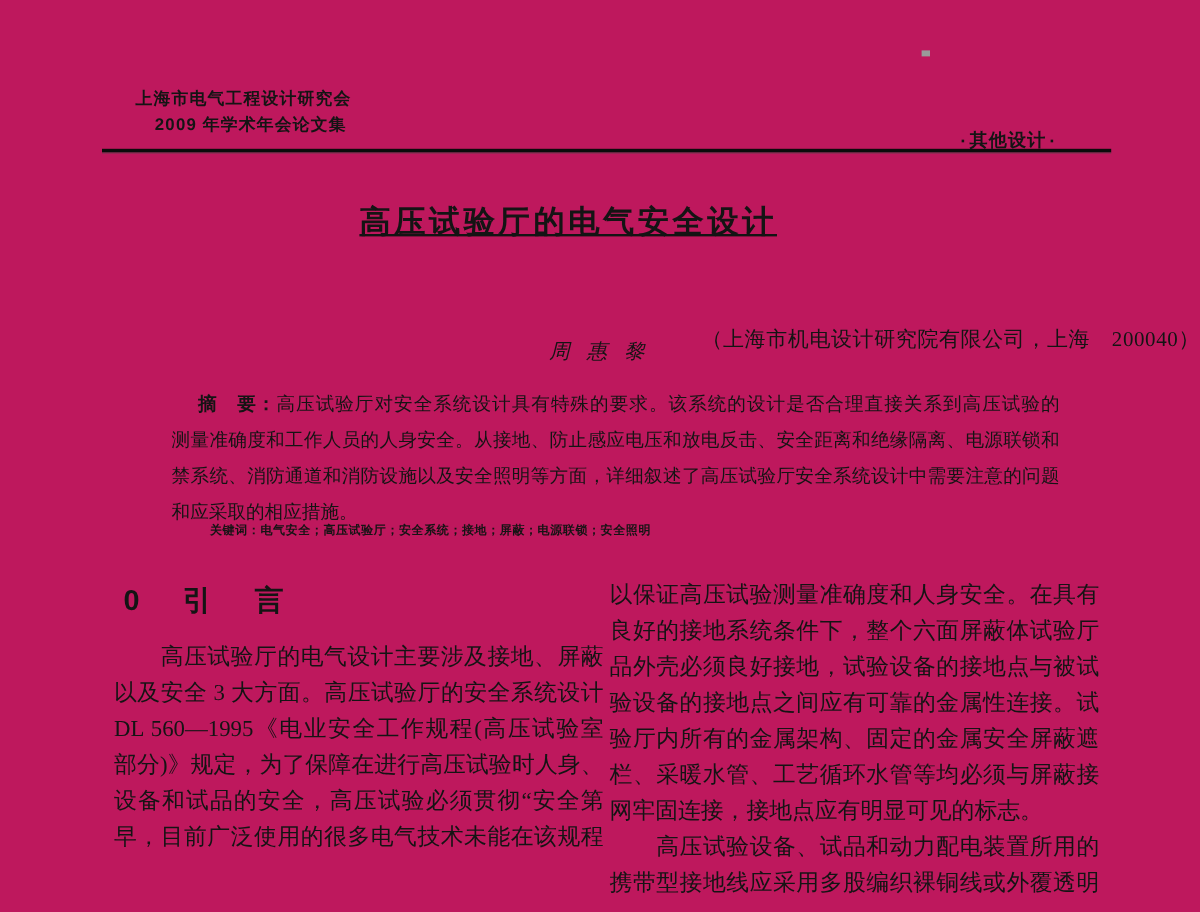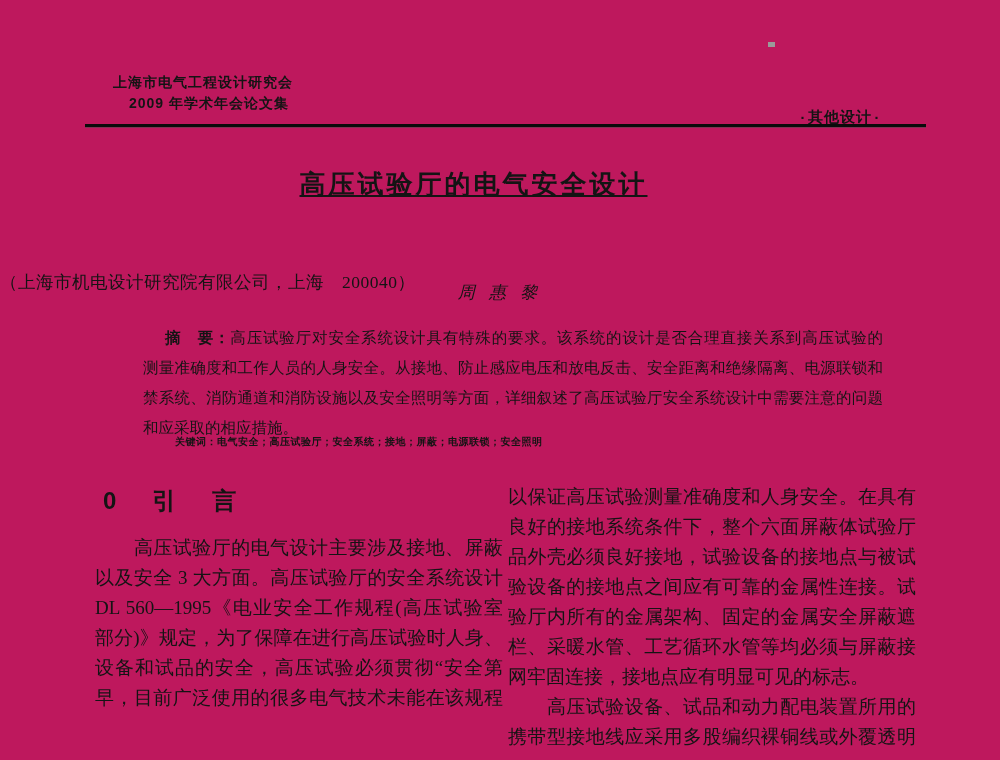--- a/index.html
+++ b/index.html
@@ -33,21 +33,21 @@
   .title {
     position:absolute; left:0; top:158px; width:947px; text-align:center;
     font-family:"Liberation Sans","DejaVu Sans",sans-serif;
     font-weight:bold; font-size:26px; letter-spacing:3px; line-height:52px;text-decoration:underline;
   }
   .author {
     position:absolute; left:0; top:241px; width:1000px; text-align:center;
     font-size:17px; letter-spacing:5px; font-style:italic;margin-top:40px;
   }
   .affil {
-    position:absolute; left:0; top:270px; width:1000px; text-align:left;
+    position:absolute; left:0; top:270px; width:1000px; text-align:right;
     font-size:17.5px; letter-spacing:0.5px;
   }
 
   .abstract {
     position:absolute; left:143px; top:324px; width:740px;
     font-size:15.5px; line-height:27.5px;
   }
   .abs-line { white-space:nowrap; }
   .abs-line.first { text-indent:22px; }
   .abs-label { font-weight:bold; font-family:"Liberation Sans","DejaVu Sans",sans-serif; }

